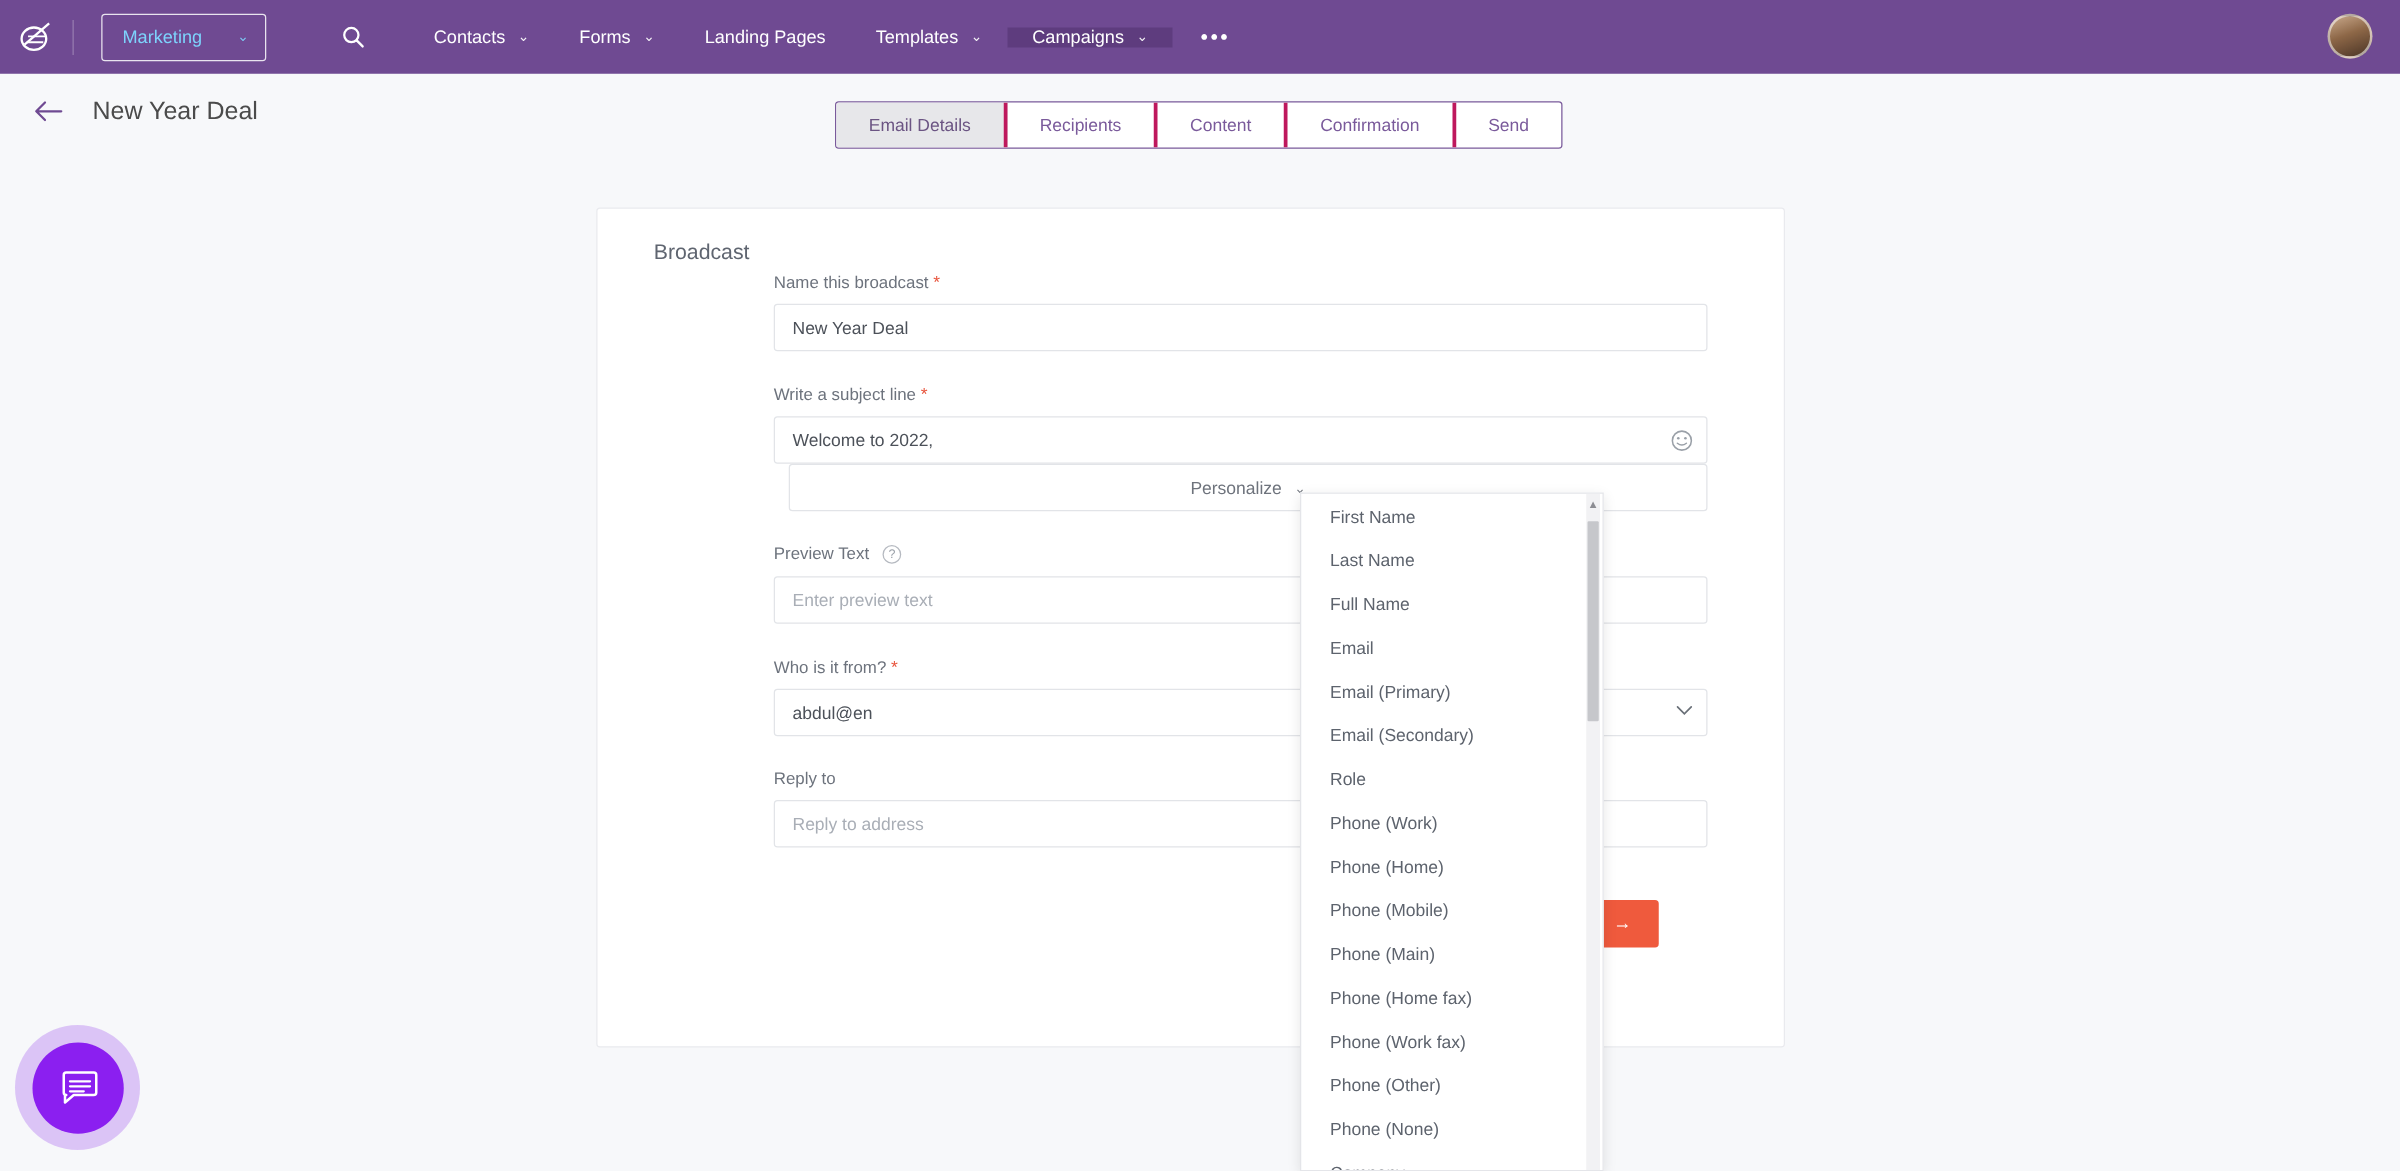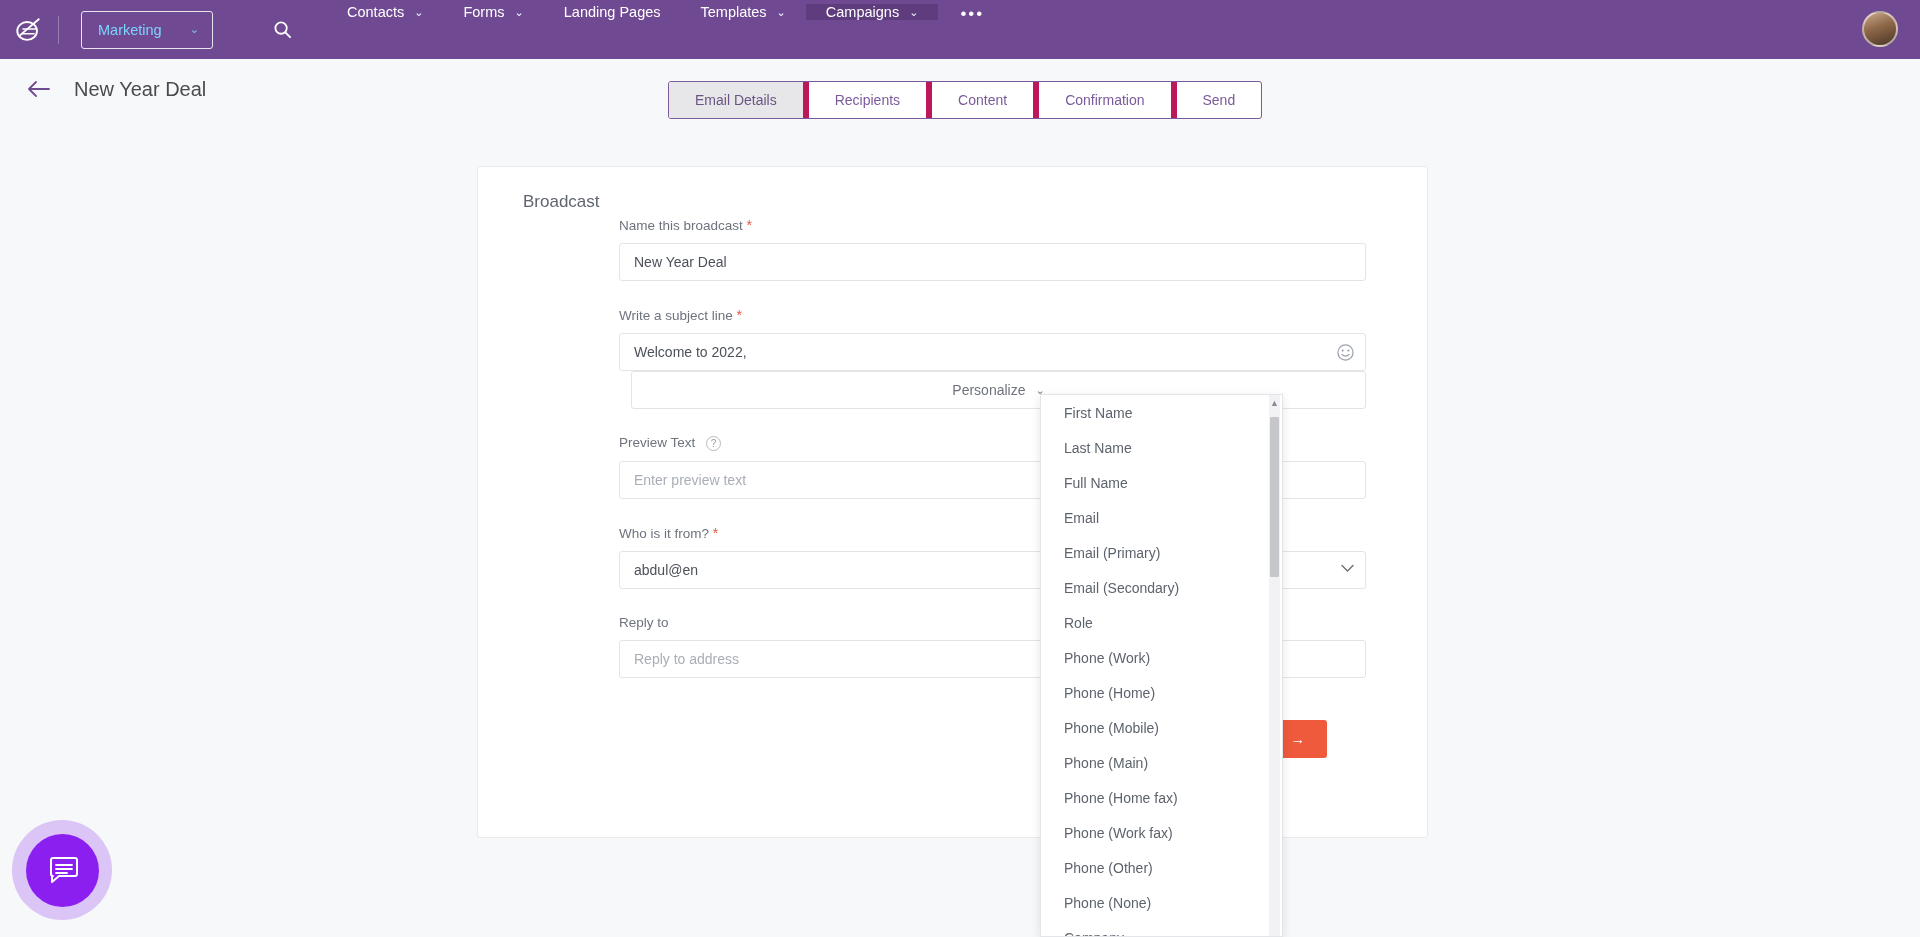--- a/index.html
+++ b/index.html
@@ -23,21 +23,21 @@
     margin-left: 22px; height: 38px; min-width: 132px;
     border: 1px solid rgba(255,255,255,.85); border-radius: 3px;
     display: flex; align-items: center; justify-content: space-between;
     padding: 0 13px 0 16px; color: #7dd3fc; font-size: 14.5px; cursor: pointer;
   }
   .caret { display: inline-block; margin-left: 10px; font-size: 11px; opacity: .95; }
   .search-btn {
     margin-left: 52px; width: 34px; height: 34px;
     display: flex; align-items: center; justify-content: center; cursor: pointer;
   }
-  .nav-items { display: flex; align-items: flex-start; height: 51px; margin-left: 28px; }
+  .nav-items { display: flex; align-items: center; height: 51px; margin-left: 28px; }
   .nav-item {
     display: flex; align-items: center; padding: 0 20px;
     color: #fff; font-size: 14.5px; cursor: pointer; white-space: nowrap;
   }
   .nav-item.active { background: #5e3c7e; }
   .nav-dots { display: flex; align-items: center; padding: 0 22px; color: #fff; cursor: pointer; letter-spacing: 2px; font-size: 17px; }
   .avatar {
     position: absolute; right: 22px; top: 11px;
     width: 36px; height: 36px; border-radius: 50%;
     background: linear-gradient(160deg,#c9a98c 0%,#8d6747 45%,#4a3526 100%);
@@ -53,21 +53,21 @@
   .page-title { margin-left: 20px; font-size: 20px; color: #4b4b4b; font-weight: 400; }
 
   .tabs {
     position: absolute; left: 668px; top: 81px;
     display: flex; border: 1px solid #7a5a9b; border-radius: 3px;
     background: #fff; overflow: hidden; height: 38px;
   }
   .tab {
     display: flex; align-items: center; justify-content: center;
     padding: 0 26px; font-size: 14px; color: #7a5a9b; cursor: pointer;
-    border-right: 6px solid #be185d; white-space: nowrap;
+    border-right: 3px solid #be185d; white-space: nowrap;
   }
   .tab:last-child { border-right: none; }
   .tab.active { background: #e7e7ea; color: #6b5483; }
 
   
   .card {
     position: absolute; left: 477px; top: 166px;
     width: 951px; height: 672px;
     background: #fff; border: 1px solid #e9eaee; border-radius: 3px;
   }

